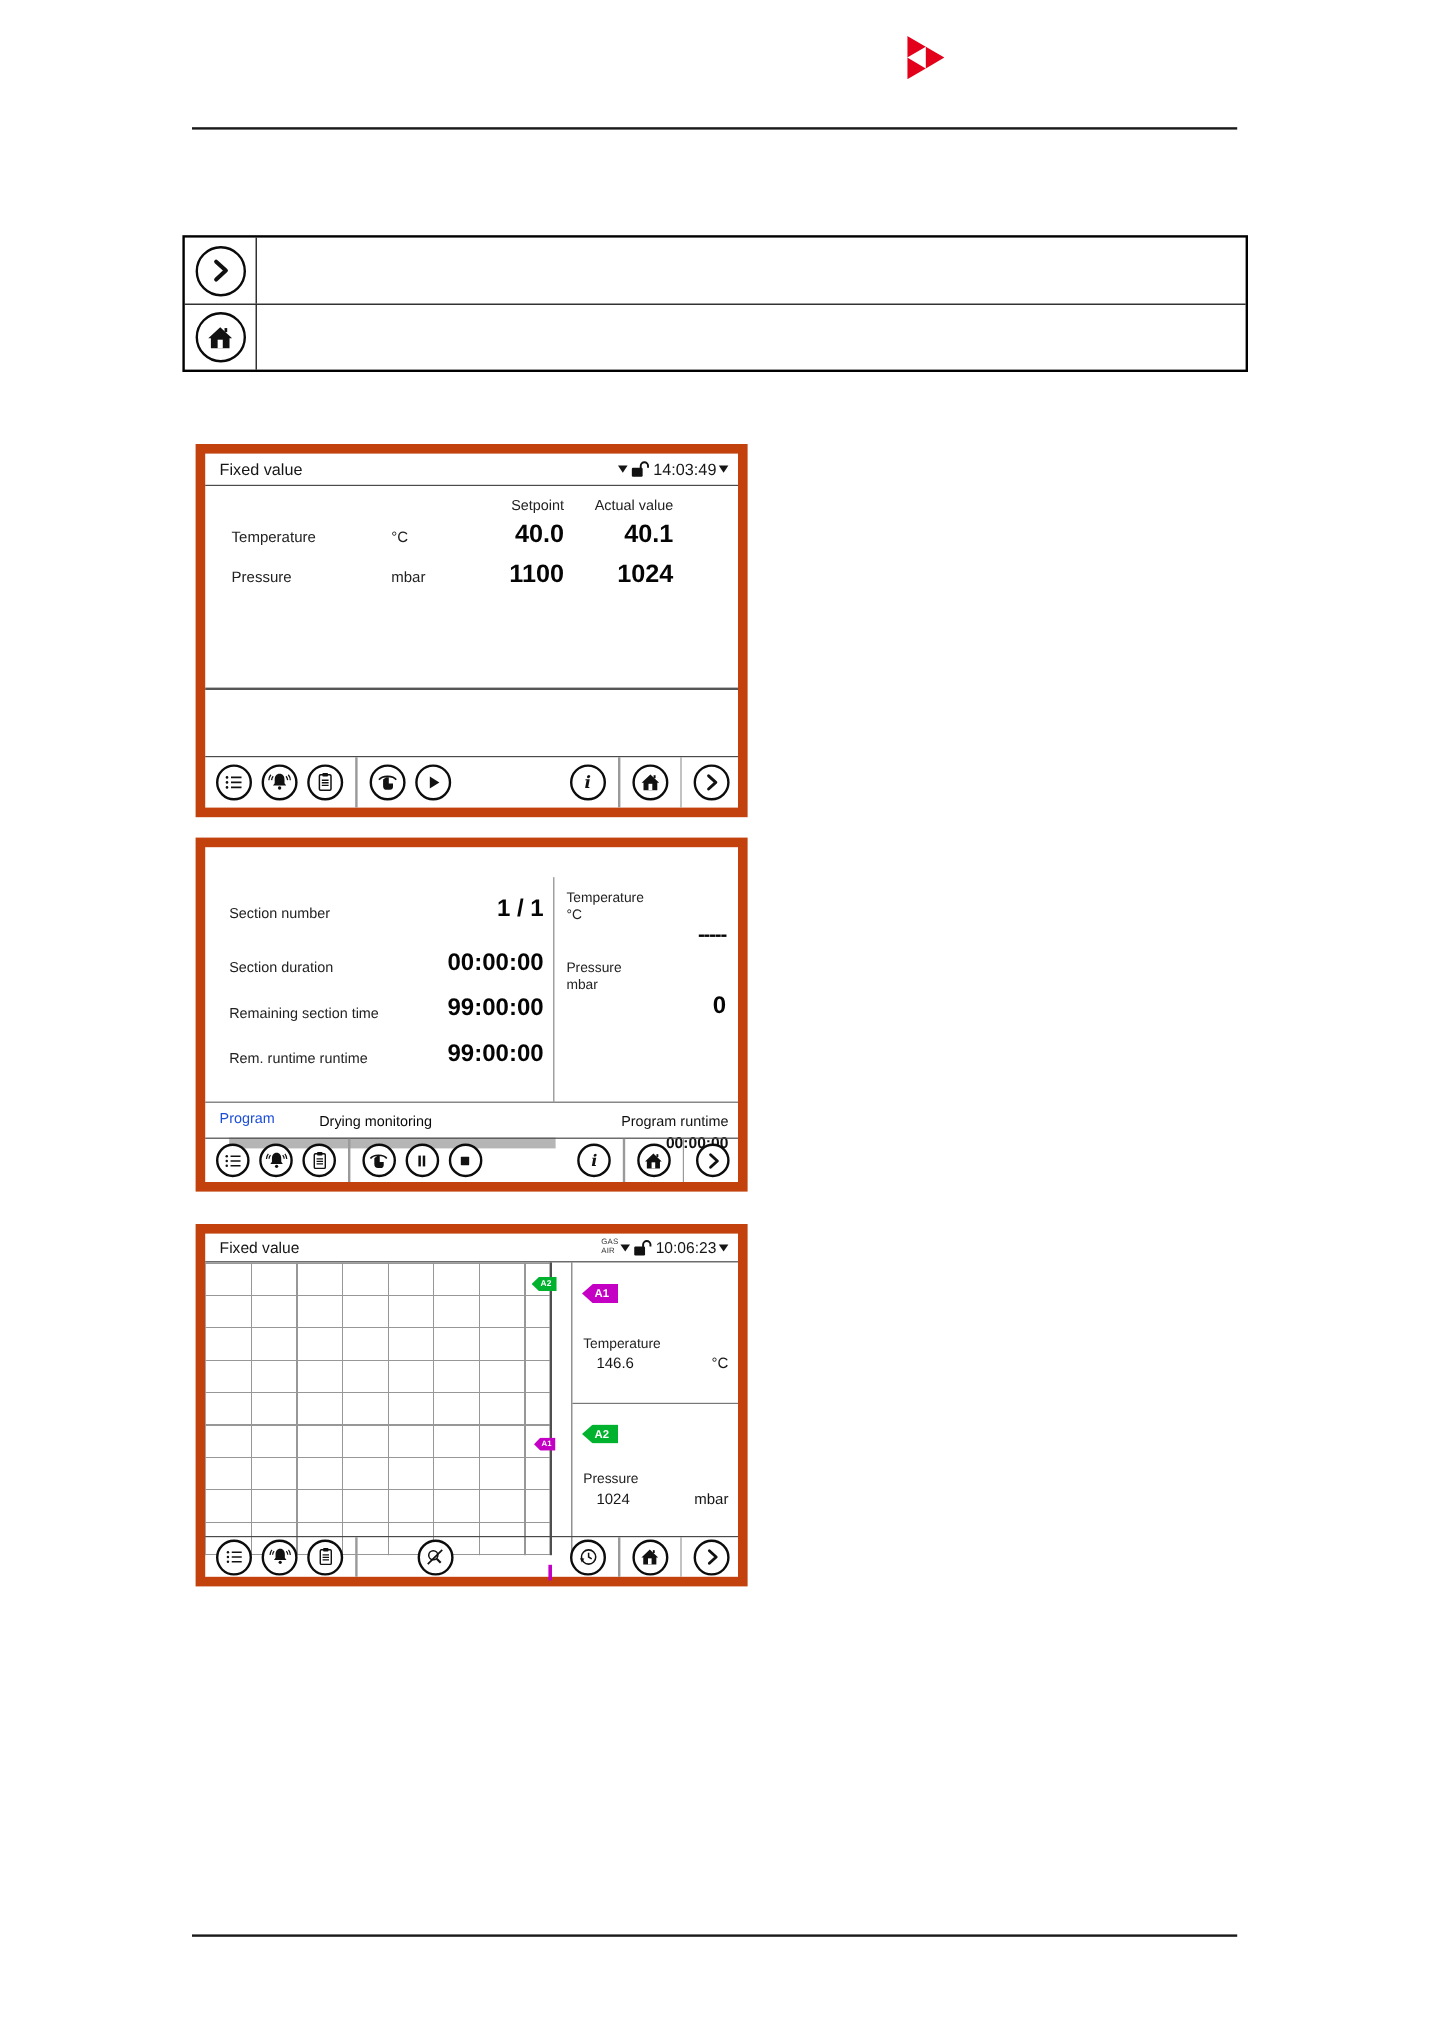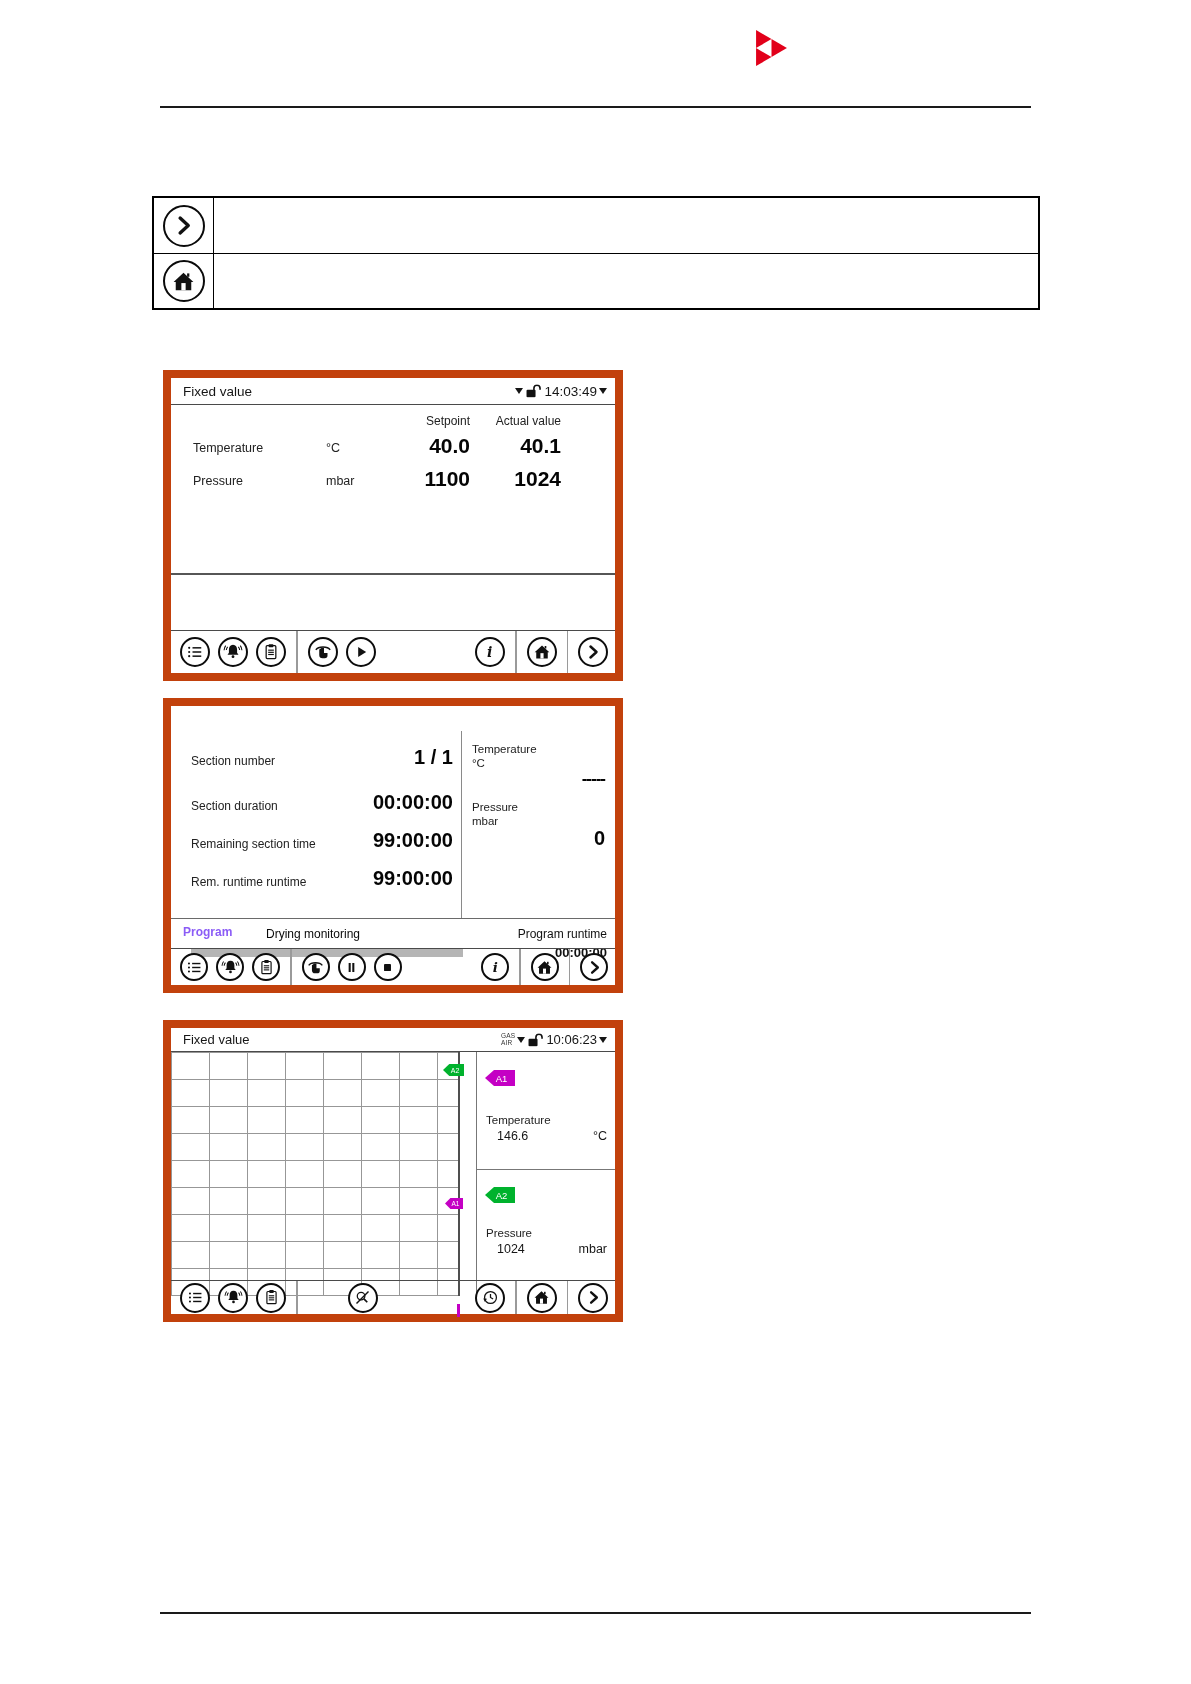--- a/index.html
+++ b/index.html
@@ -66,21 +66,21 @@
   .s2-prog-lbl { position:absolute; font-size:12px; }
   .progress { position:absolute; left:20px; top:242px; width:272px; height:9px; background:#b5b5b5; }
 
   
   .chart-grid { position:absolute; left:0; top:24px; width:289px; height:244px;
     border-right:2px solid #4f4f4f;
     background-image:
       repeating-linear-gradient(to right, #979797 0 1px, transparent 1px 38px),
       repeating-linear-gradient(to bottom, #979797 0 1px, transparent 1px 27px); }
   .tag { position:absolute; display:flex; align-items:center; justify-content:center; color:#fff;
-         font-weight:normal; clip-path:polygon(0 50%, 30% 0, 100% 0, 100% 100%, 30% 100%); padding-left:3px; }
+         font-weight:bold; clip-path:polygon(0 50%, 30% 0, 100% 0, 100% 100%, 30% 100%); padding-left:3px; }
   .tag-a1 { background:#c400c4; } .tag-a2 { background:#00b22d; }
   .tag-edge { width:21px; height:12px; font-size:7px; }
   .tag-panel { width:30px; height:16px; font-size:9.5px; }
   .pen-tick { position:absolute; left:286px; top:276px; width:2.5px; height:13px; background:#c400c4; }
   .s3-panel { position:absolute; left:305px; top:24px; right:0; height:244px; border-left:1px solid #777; }
   .s3-half-top { position:absolute; left:0; right:0; top:0; height:118px; border-bottom:1px solid #777; }
   .s3-half-bot { position:absolute; left:0; right:0; top:119px; bottom:0; }
   .s3-lbl { position:absolute; left:9px; font-size:11.5px; color:#222; }
   .s3-valrow { position:absolute; left:0; right:0; display:flex; justify-content:space-between;
                padding:0 8px 0 20px; font-size:12.5px; color:#161616; }
@@ -281,21 +281,21 @@
     <span class="s2-side-lbl" style="top:12px;">Temperature</span>
     <span class="s2-side-lbl" style="top:26px;">°C</span>
     <span class="s2-side-val" style="top:38px; font-size:17px; letter-spacing:-1px;">-----</span>
     <span class="s2-side-lbl" style="top:70px;">Pressure</span>
     <span class="s2-side-lbl" style="top:84px;">mbar</span>
     <span class="s2-side-val" style="top:96px; font-size:20px;">0</span>
   </div>
 
   <div class="sep" style="top:212px; height:1px; background:#6a6a6a;"></div>
 
-  <span class="s2-prog-lbl" style="left:12px; top:219px; color:#8b5cf6;font-weight:bold;">Program</span>
+  <span class="s2-prog-lbl" style="left:12px; top:219px; color:#1d4ed8;">Program</span>
   <span class="s2-prog-lbl" style="left:95px; top:221px; color:#0a0a0a;">Drying monitoring</span>
   <span class="s2-prog-lbl" style="right:8px; top:221px; position:absolute;">Program runtime</span>
   <div class="progress"></div>
   <span style="position:absolute; right:8px; top:239px; font-size:13px; font-weight:bold;">00:00:00</span>
 
   <div class="toolbar">
     <div class="circle-btn">
         <svg class="ic" width="19" height="19">
           <use href="#i-menu"></use>
         </svg>

